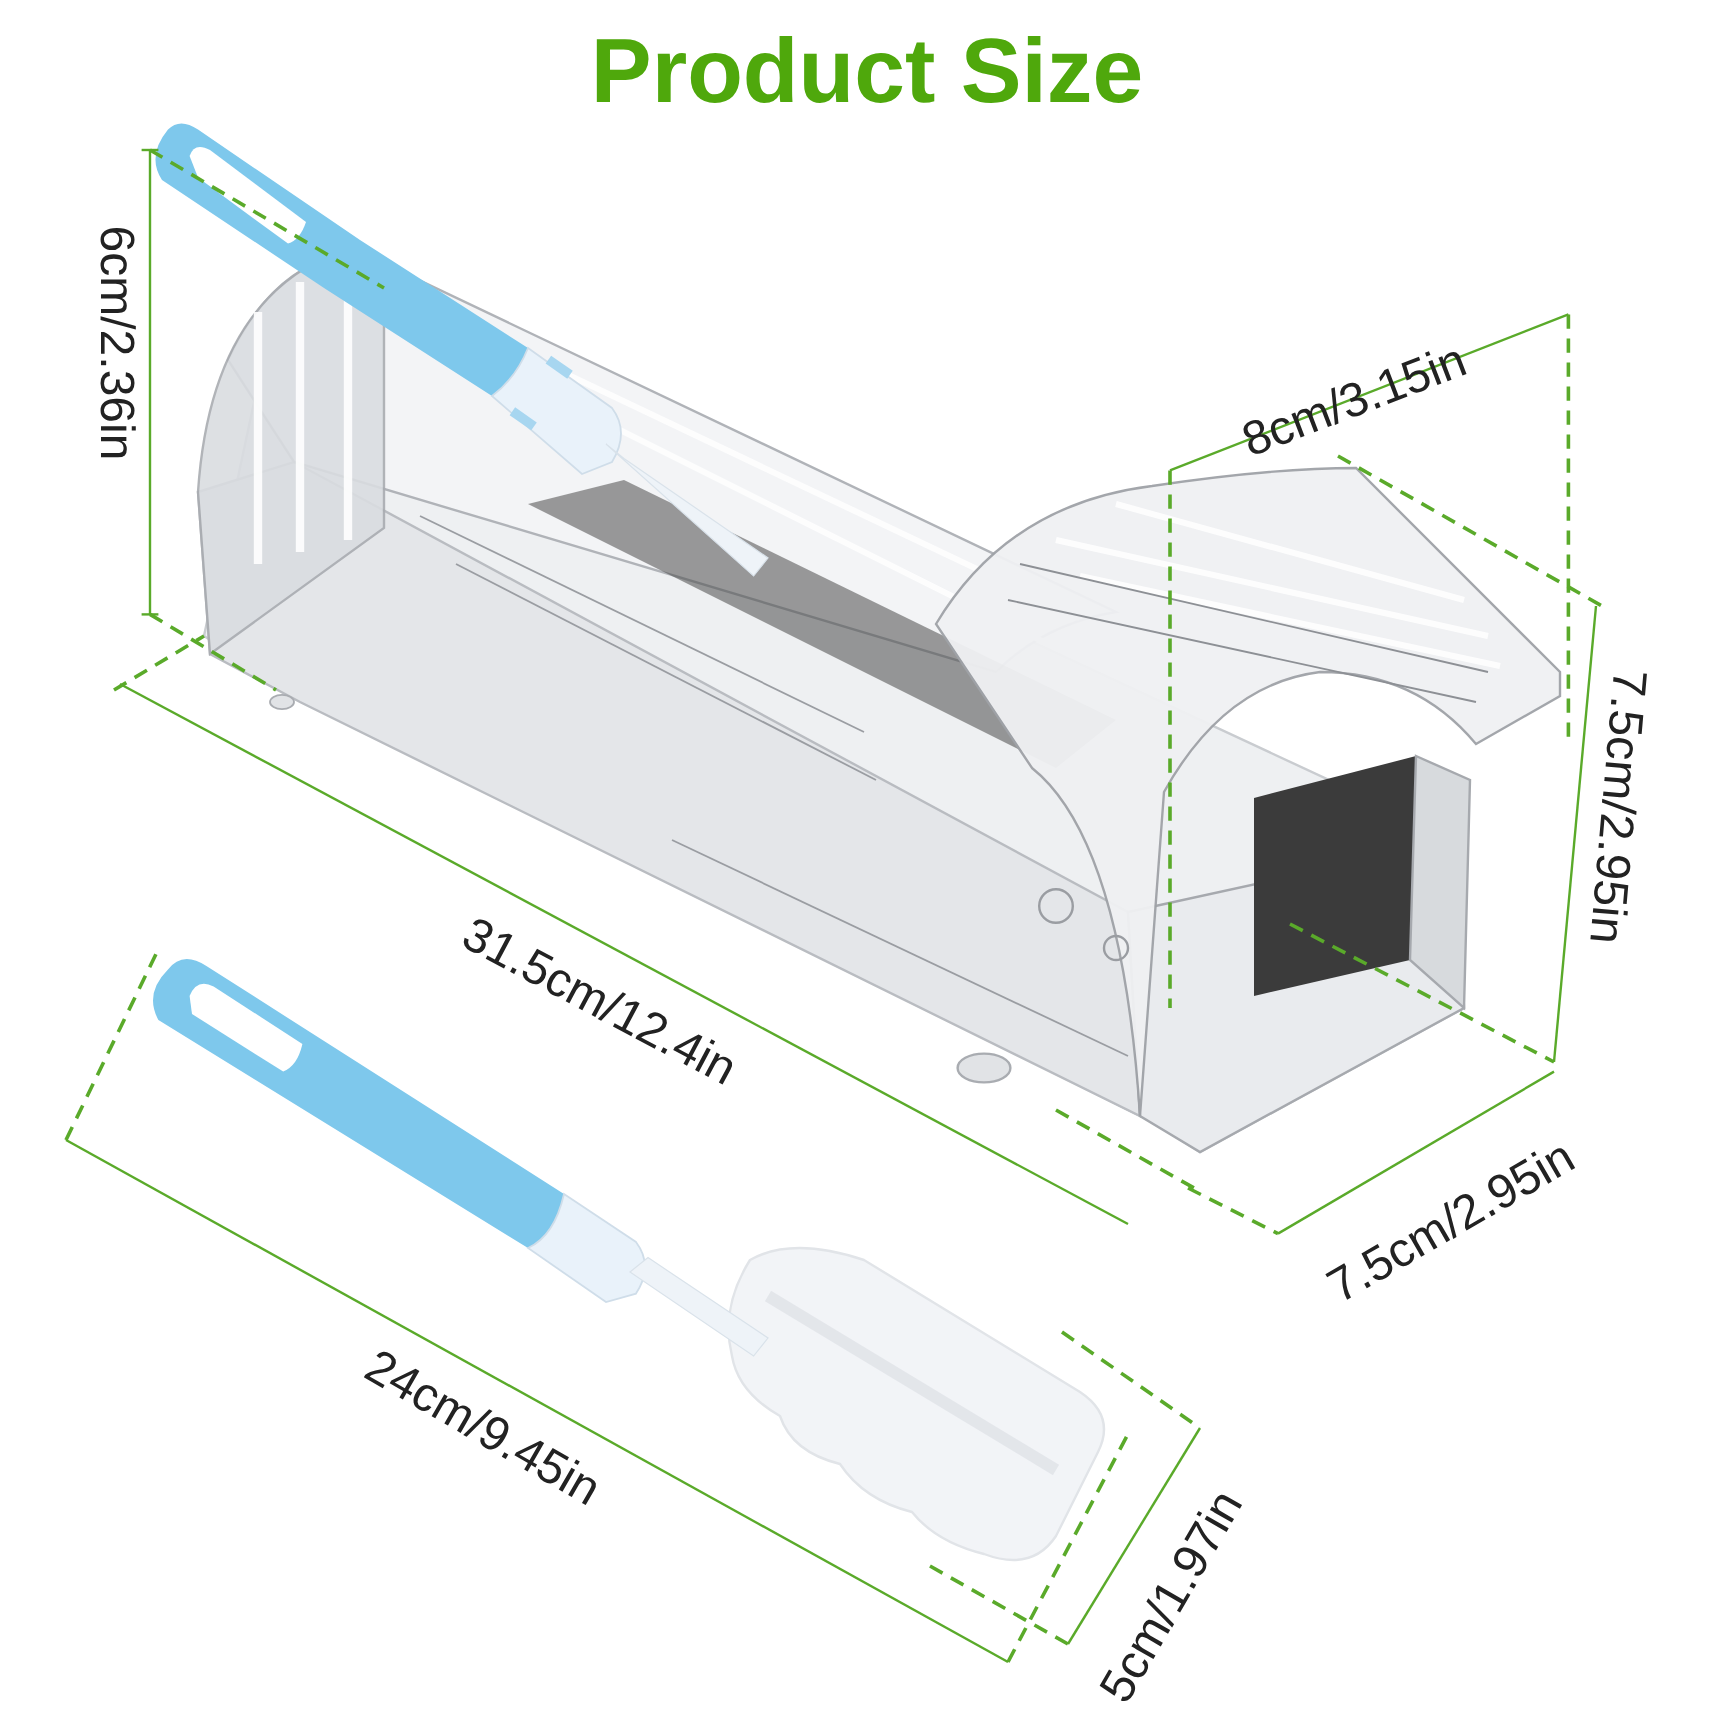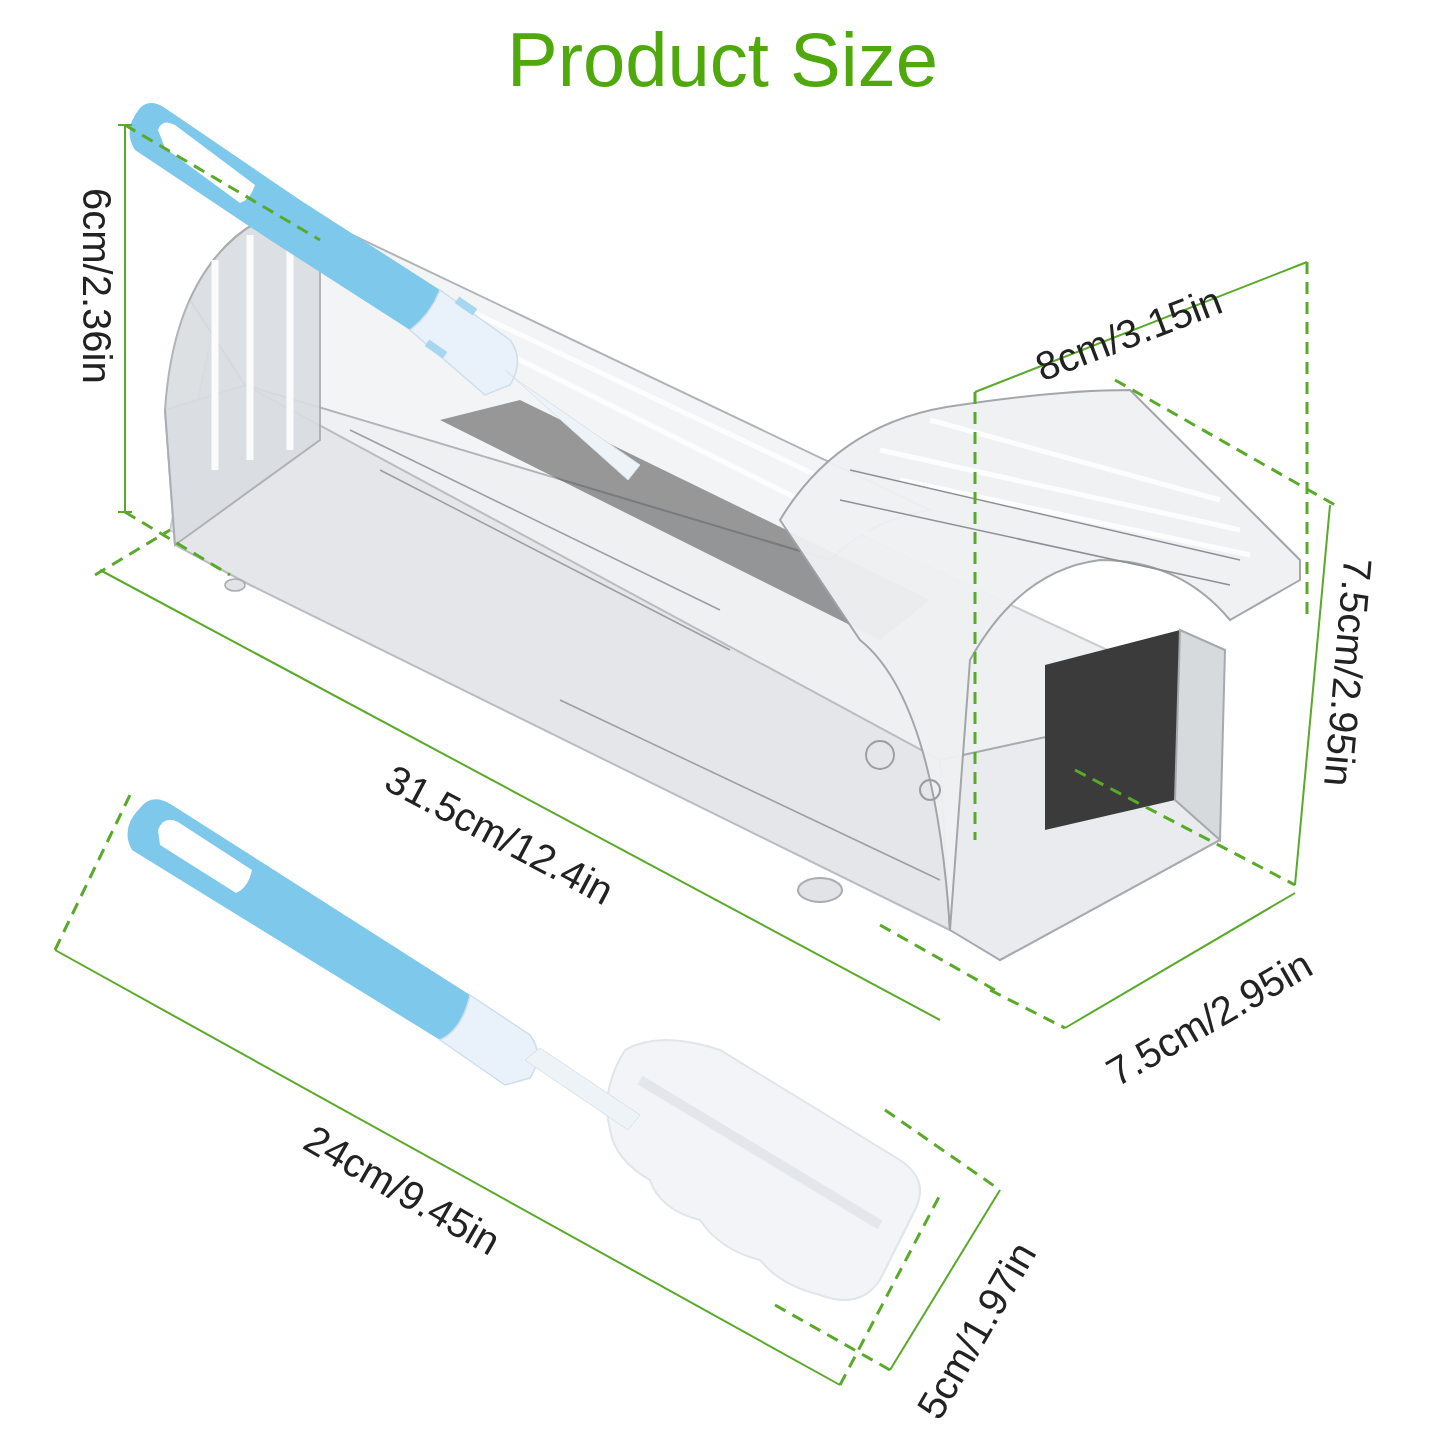--- a/index.html
+++ b/index.html
@@ -1,19 +1,19 @@
 <!DOCTYPE html>
 <html><head>
   <meta charset="utf-8">
   <style>
     html, body { margin: 0; padding: 0; background: #ffffff; }
     body { width: 1445px; height: 1445px; position: relative; overflow: hidden; font-family: "Liberation Sans", sans-serif; }
     .title {
       position: absolute; left: 0; top: 22px; width: 1445px; text-align: center;
-      font-family: "Liberation Sans", sans-serif; font-weight: normal; font-size: 76px;
+      font-family: "Liberation Sans", sans-serif; font-weight: bold; font-size: 76px;
       letter-spacing: 0px; line-height: 1;
     }
     svg.scene { position: absolute; left: 0; top: 0; }
     .dim-label {
       position: absolute; font-family: "Liberation Sans", sans-serif; font-size: 40px;
       color: #222222; white-space: nowrap; transform-origin: 0 0; line-height: 1;
     }
   </style>
 </head>
 <body>

